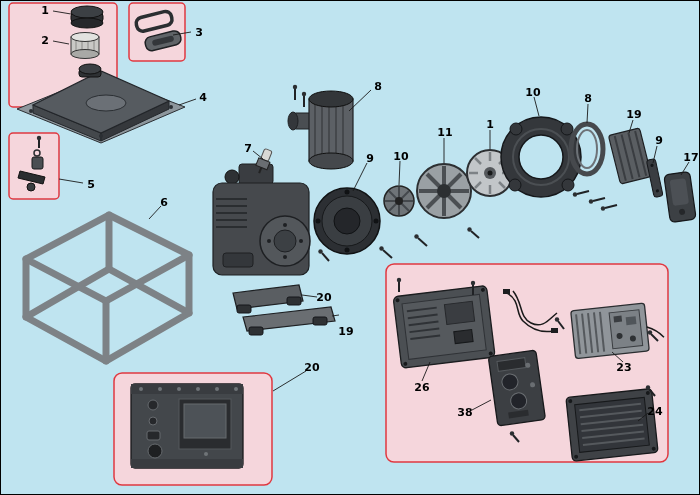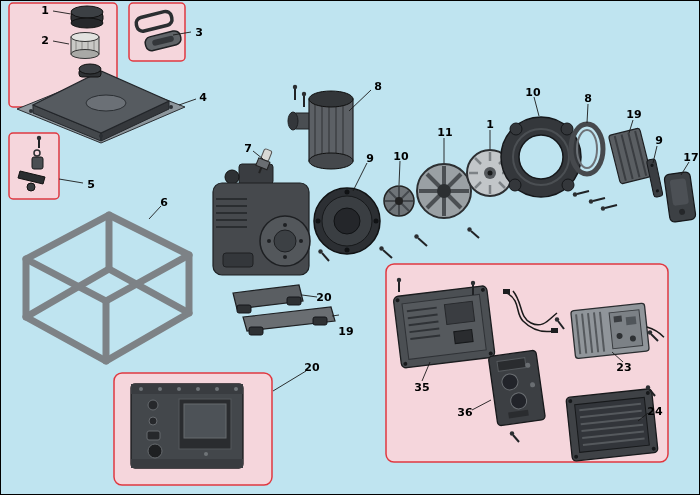--- a/index.html
+++ b/index.html
@@ -378,19 +378,19 @@
     <div class="part-label" style="left:444px;top:131px">11</div>
     <div class="part-label" style="left:489px;top:123px">1</div>
     <div class="part-label" style="left:532px;top:91px">10</div>
     <div class="part-label" style="left:587px;top:97px">8</div>
     <div class="part-label" style="left:633px;top:113px">19</div>
     <div class="part-label" style="left:658px;top:139px">9</div>
     <div class="part-label" style="left:690px;top:156px">17</div>
     <div class="part-label" style="left:323px;top:296px">20</div>
     <div class="part-label" style="left:345px;top:330px">19</div>
     <div class="part-label" style="left:311px;top:366px">20</div>
-    <div class="part-label" style="left:421px;top:386px">35</div>
-    <div class="part-label" style="left:464px;top:411px">36</div>
+    <div class="part-label" style="left:421px;top:386px">26</div>
+    <div class="part-label" style="left:464px;top:411px">38</div>
     <div class="part-label" style="left:623px;top:366px">23</div>
     <div class="part-label" style="left:654px;top:410px">24</div>
   </div>
 
 </div>
 
 </body></html>

